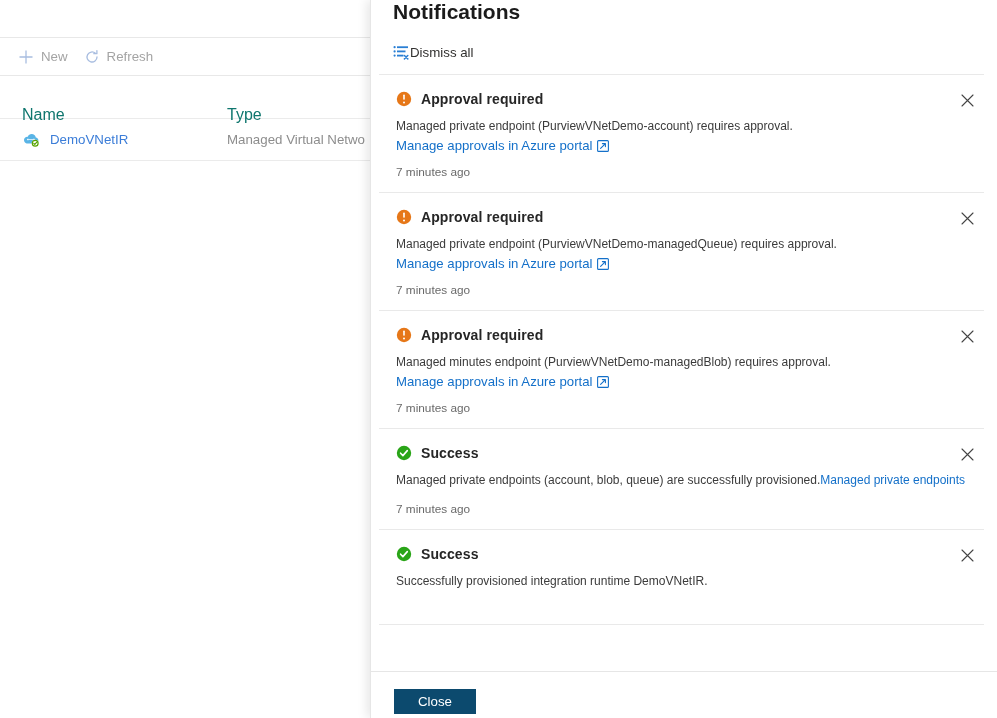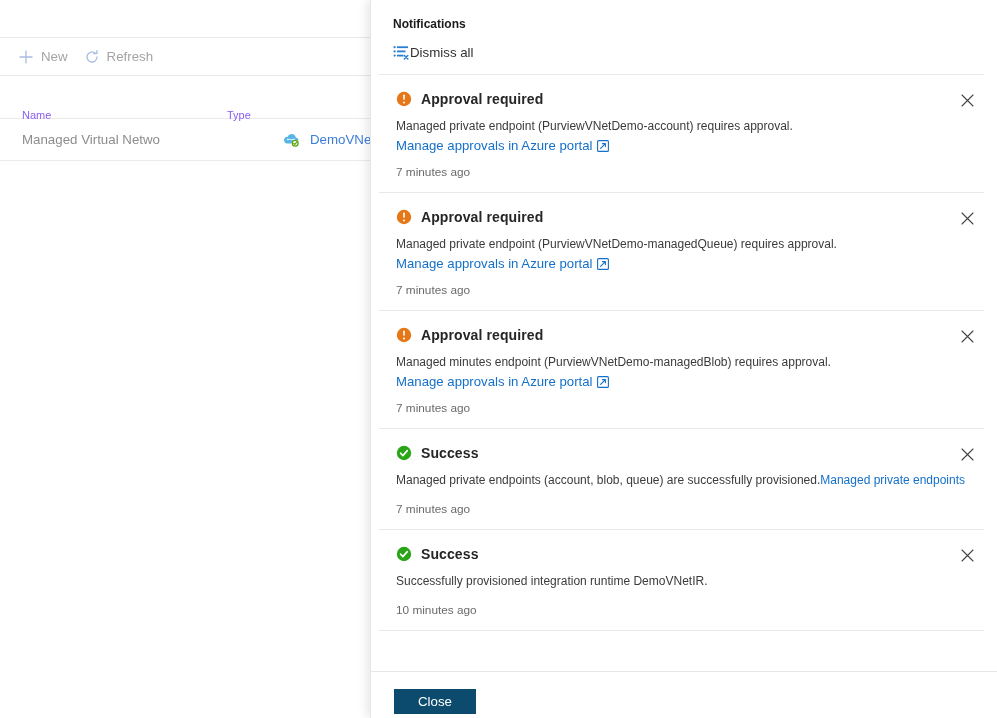--- a/index.html
+++ b/index.html
@@ -55,22 +55,22 @@
   
   #bg-table { position: absolute; left: 0; top: 76px; width: 997px; }
   .th-row {
     height: 43px;
     display: flex;
     align-items: center;
     border-bottom: 1px solid #ebebeb;
     padding-left: 22px;
   }
   .th {
-    font-size: 11px;
-    color: #8b5cf6;
+    font-size: 16px;
+    color: #0f766e;
     margin-top: 36px;
   }
   .th.c-name { width: 205px; }
   .th.c-type { width: 260px; }
   .tr-row {
     height: 42px;
     display: flex;
     align-items: center;
     border-bottom: 1px solid #ebebeb;
     padding-left: 22px;
@@ -94,25 +94,24 @@
     width: 627px; height: 718px;
     background: #ffffff;
     border-left: 1px solid #e6e6e6;
     box-shadow: -3px 0 10px rgba(0,0,0,0.10);
     z-index: 5;
     overflow: hidden;
   }
   #panel-title {
     position: absolute;
     left: 22px; top: 0px;
-    font-size: 12px;
+    font-size: 21px;
     color: #1b1b1b;
     font-weight: 600;
     line-height: 24px;
-    margin-top: 12px;
   }
   #dismiss-row {
     position: absolute;
     left: 22px; top: 44px;
     display: flex;
     align-items: center;
     cursor: pointer;
   }
   #dismiss-ico { width: 17px; height: 17px; display: block; }
   #dismiss-ico svg { display: block; }
@@ -236,33 +235,33 @@
       <span>Refresh</span>
     </div>
   </div>
 
   <div id="bg-table">
     <div class="th-row">
       <div class="th c-name">Name</div>
       <div class="th c-type">Type</div>
     </div>
     <div class="tr-row">
-      <div class="td c-type">Managed Virtual Netwo</div>
       <div class="td c-name">
         <span class="cloud-ico">
           <svg width="19" height="19" viewBox="0 0 19 19">
             <path d="M4.6 13.4h8.6c1.9 0 3.2-1.3 3.2-2.9 0-1.5-1.1-2.7-2.6-2.9-.3-2-2-3.5-4.1-3.5-1.8 0-3.3 1.1-3.9 2.7-.2 0-.3-.1-.5-.1C3.5 6.7 2 8.2 2 10s1.2 3.4 2.6 3.4z" fill="#59b4e6"></path>
             <path d="M6.2 8.3l-1.4 1.2 1.4 1.2V9.9h5.5v1l1.4-1.4-1.4-1.2v.9H6.2z" fill="#ffffff" opacity=".95"></path>
             <circle cx="13.2" cy="13.3" r="3.5" fill="#ffffff"></circle>
             <circle cx="13.2" cy="13.3" r="2.9" fill="none" stroke="#57a300" stroke-width="1.2"></circle>
             <path d="M11.8 13.3l1 1.1 2-2.3" stroke="#57a300" stroke-width="1.2" fill="none" stroke-linecap="round" stroke-linejoin="round"></path>
           </svg>
         </span>
         <span>DemoVNetIR</span>
       </div>
+      <div class="td c-type">Managed Virtual Netwo</div>
     </div>
   </div>
 </div>
 
 <div id="panel">
 
   <div id="panel-title">Notifications</div>
 
   <div id="dismiss-row">
     <span id="dismiss-ico">
@@ -396,20 +395,19 @@
       <div class="note-head">
         <span class="sev-ico">
           <svg width="16" height="16" viewBox="0 0 16 16">
               <circle cx="8" cy="8" r="7.2" fill="#2aa518"></circle>
               <path d="M4.6 8.2l2.3 2.4 4.4-5" stroke="#fff" stroke-width="1.6" fill="none" stroke-linecap="round" stroke-linejoin="round"></path>
             </svg>
         </span>
         <span class="note-title">Success</span>
       </div>
       <div class="note-body">Successfully provisioned integration runtime DemoVNetIR.</div>
-      <div class="note-time">10 minutes ago</div>
     </div>
 
   </div>
 
   <div id="footer-sep"></div>
   <button id="close-button">Close</button>
 </div>
 
 </body></html>

